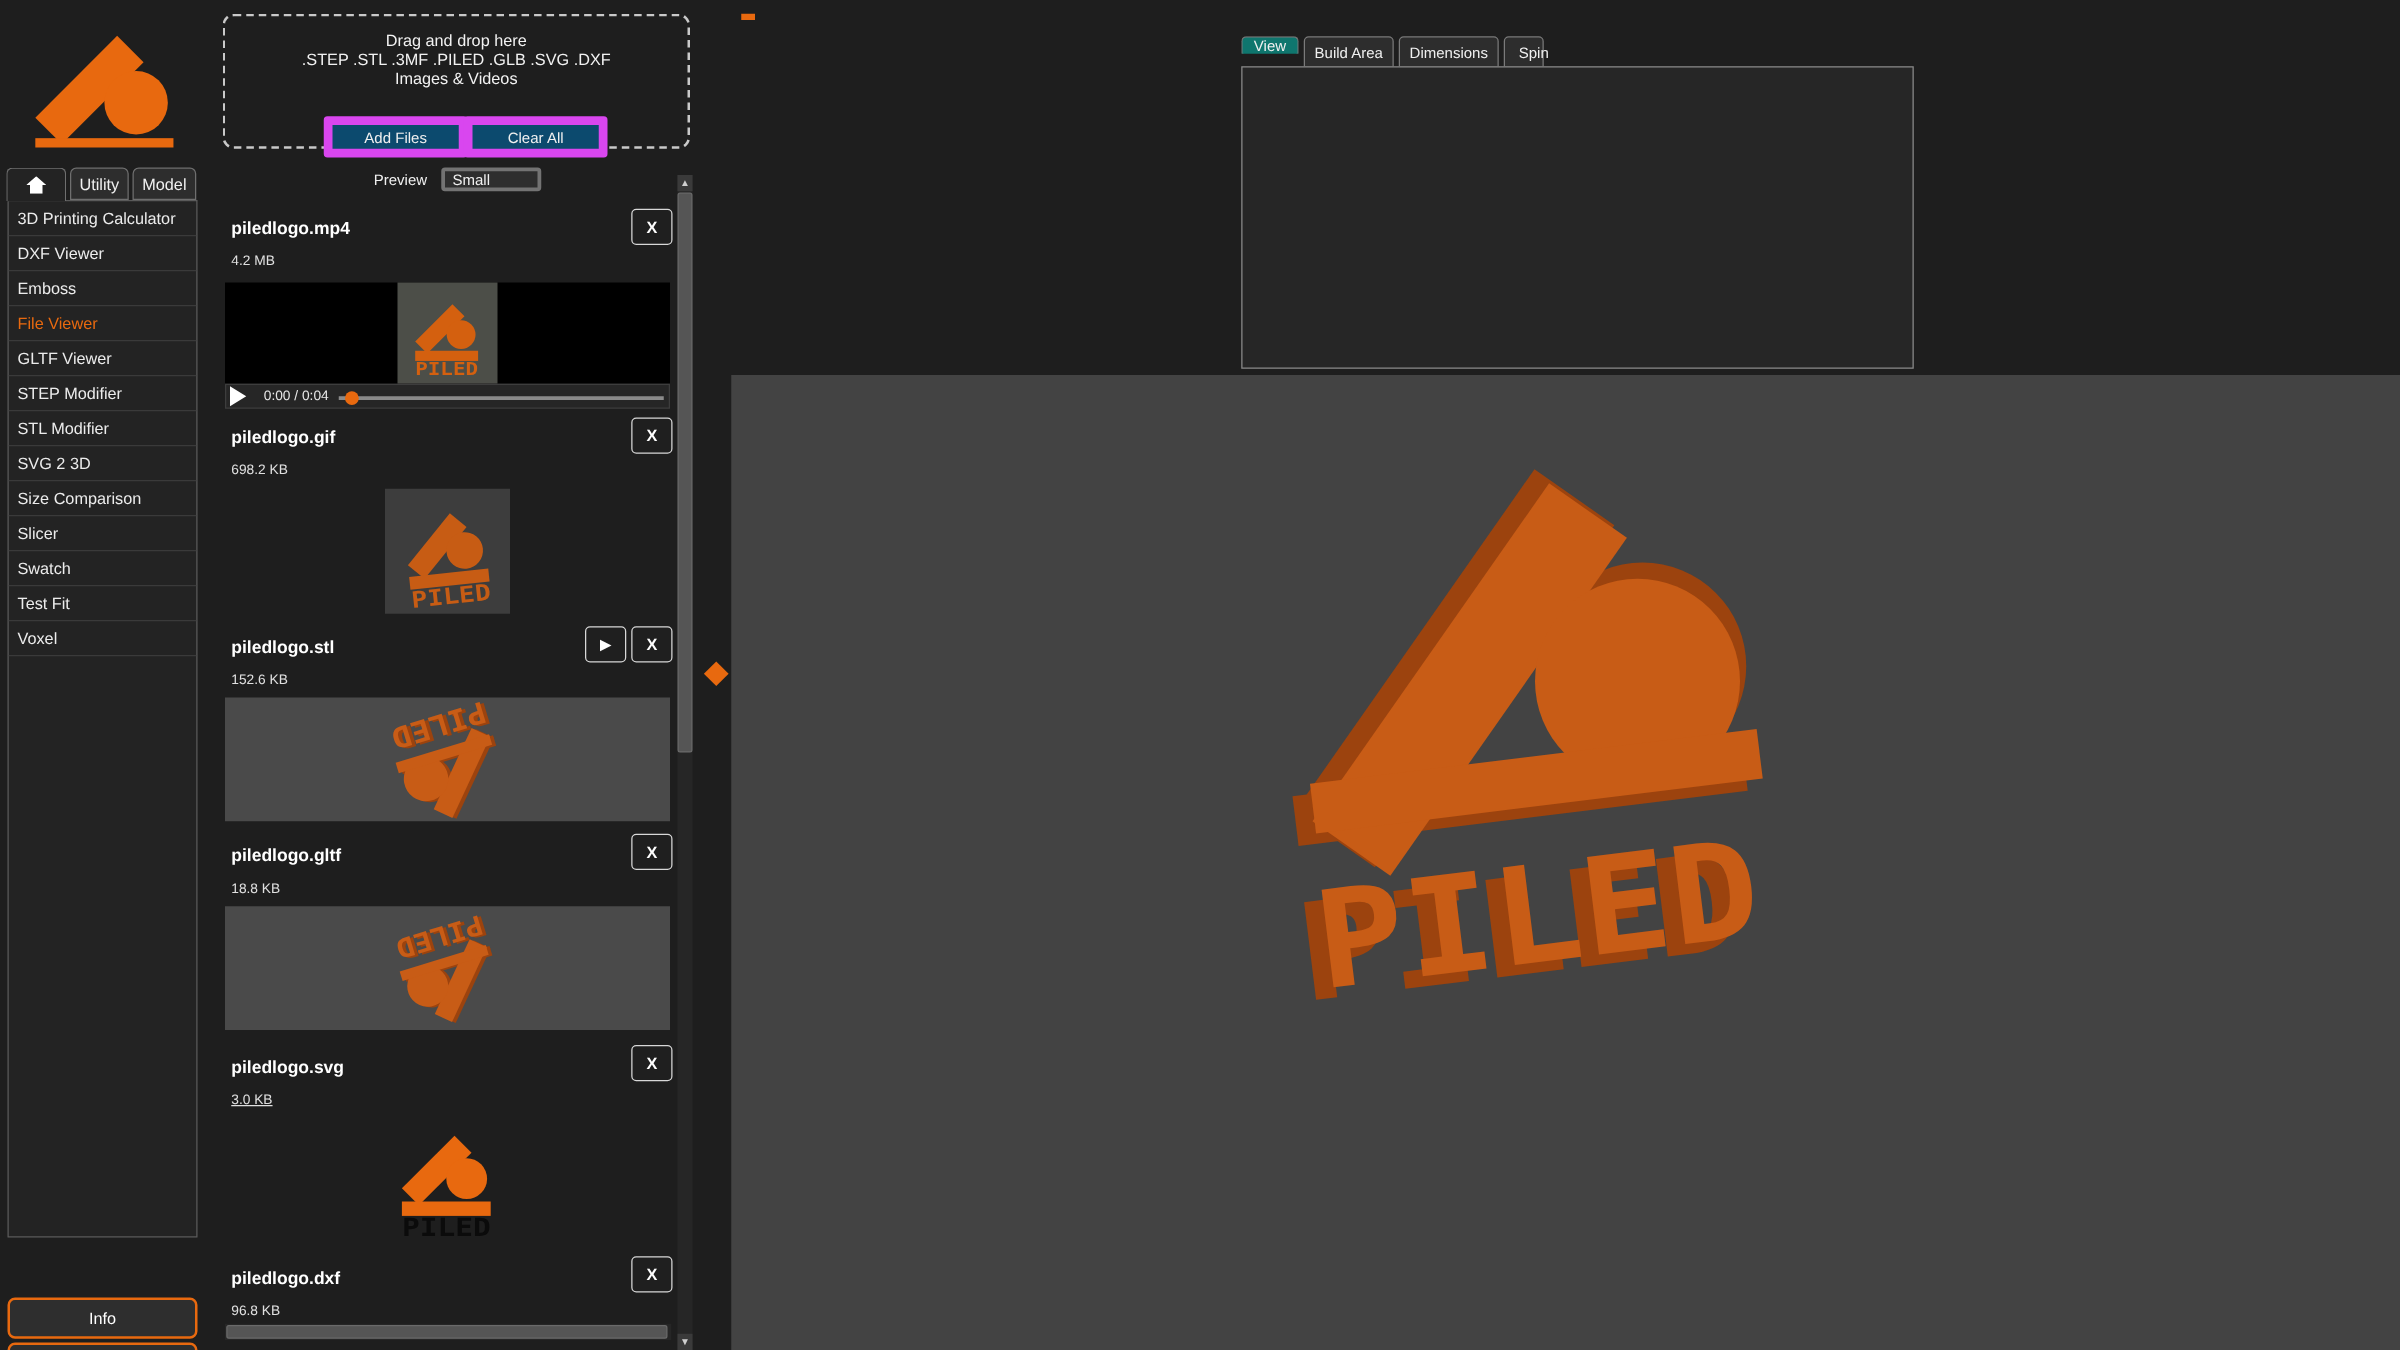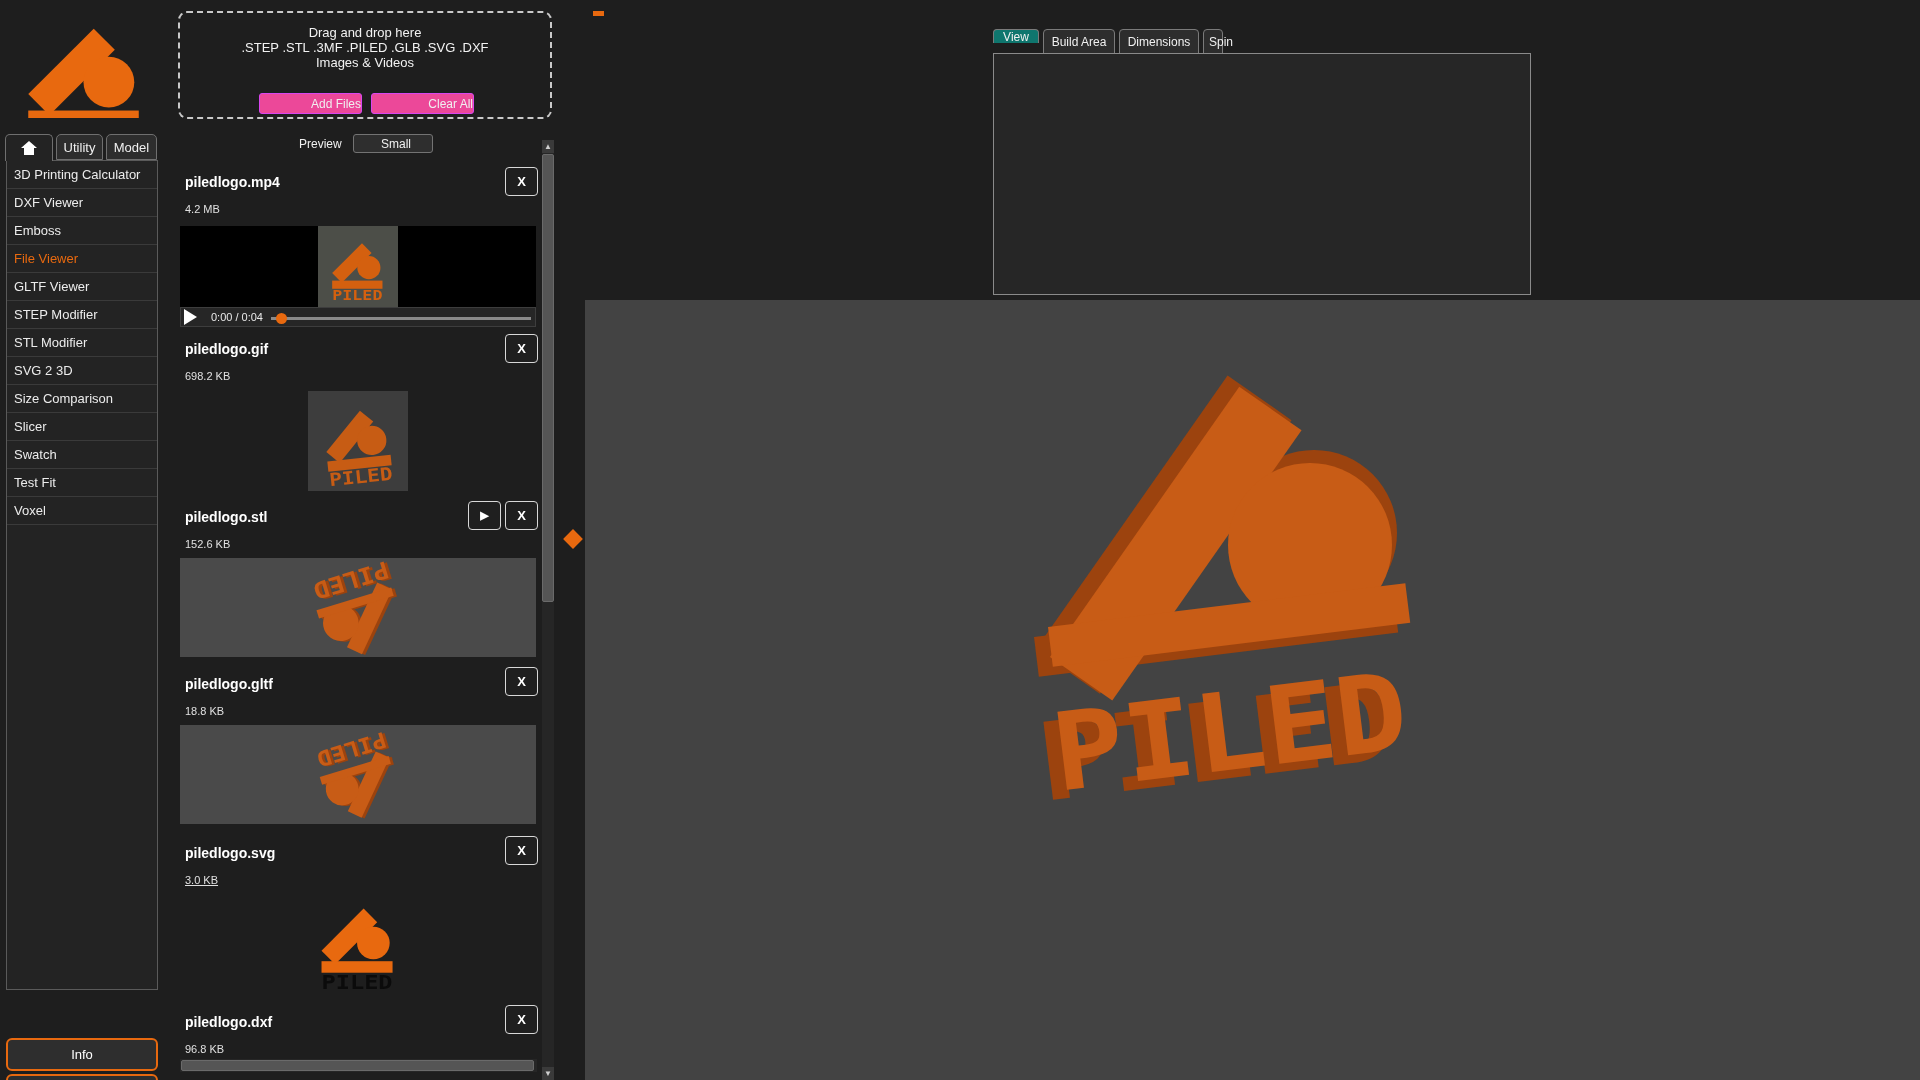--- a/index.html
+++ b/index.html
@@ -1,23 +1,23 @@
 <!DOCTYPE html>
 <html><head>
 <meta charset="utf-8">
 <style>
   html,body{margin:0;padding:0;background:#141414;}
   .app{position:relative;width:1920px;height:1080px;background:#1e1e1e;overflow:hidden;
        font-family:"Liberation Sans",sans-serif;color:#ececec;}
   .abs{position:absolute;}
   
-  .btn{position:absolute;background:#ec4899;border:1px solid #d946ef;border-radius:3px;
-       color:#f0f0f0;font-size:12px;display:flex;align-items:center;justify-content:flex-end;cursor:pointer;}
-  .selbox{position:absolute;background:#2e2e2e;border:1px solid #737373;border-radius:3px;
-       color:#f0f0f0;font-size:12px;display:flex;align-items:center;padding-left:6px;box-sizing:border-box;justify-content:center;}
+  .btn{position:absolute;background:#0c4a6e;border:7px solid #d946ef;border-radius:3px;
+       color:#f0f0f0;font-size:12px;display:flex;align-items:center;justify-content:center;cursor:pointer;}
+  .selbox{position:absolute;background:#2e2e2e;border:3px solid #737373;border-radius:3px;
+       color:#f0f0f0;font-size:12px;display:flex;align-items:center;padding-left:6px;box-sizing:border-box;}
   .xbtn{position:absolute;width:31px;height:27px;background:#1f1f1f;border:1px solid #d8d8d8;
        border-radius:4px;color:#fff;font-weight:bold;font-size:13px;display:flex;align-items:center;
        justify-content:center;cursor:pointer;}
   
   .side-tab{position:absolute;top:134px;height:26px;background:#2d2d2d;border:1px solid #6f6f6f;
        border-radius:5px 5px 0 0;box-sizing:border-box;display:flex;align-items:center;
        justify-content:center;font-size:13px;color:#f0f0f0;cursor:pointer;}
   .side-tab.active{background:#232323;height:27px;border-bottom:none;z-index:2;}
   .menu{position:absolute;left:6px;top:160px;width:152px;height:830px;background:#232323;
        border:1px solid #5a5a5a;box-sizing:border-box;}
@@ -261,21 +261,21 @@
 
   <div class="ptab active" style="left:993px;width:46px;">
       <span>View</span>
     </div>
   <div class="ptab" style="left:1043px;width:72px;">
       <span>Build Area</span>
     </div>
   <div class="ptab" style="left:1119px;width:80px;">
       <span>Dimensions</span>
     </div>
-  <div class="ptab" style="left:1203px;width:20px;padding-left:16px;">
+  <div class="ptab" style="left:1203px;width:32px;padding-left:16px;">
       <span>Spin</span>
     </div>
   <div class="panel"></div>
 
   <div class="plabel" style="left:1046px;top:65px;width:150px;">Angular Resolution</div>
   <div class="selbox" style="left:1202px;top:62px;width:60px;height:21px;">
       <span>0.20</span>
     </div>
   <div class="abs" style="left:1264px;top:63px;width:19px;height:19px;border-radius:50%;background:#1d79e0;color:#fff;
               font-size:11px;font-style:italic;font-weight:bold;display:flex;align-items:center;justify-content:center;">i</div>

